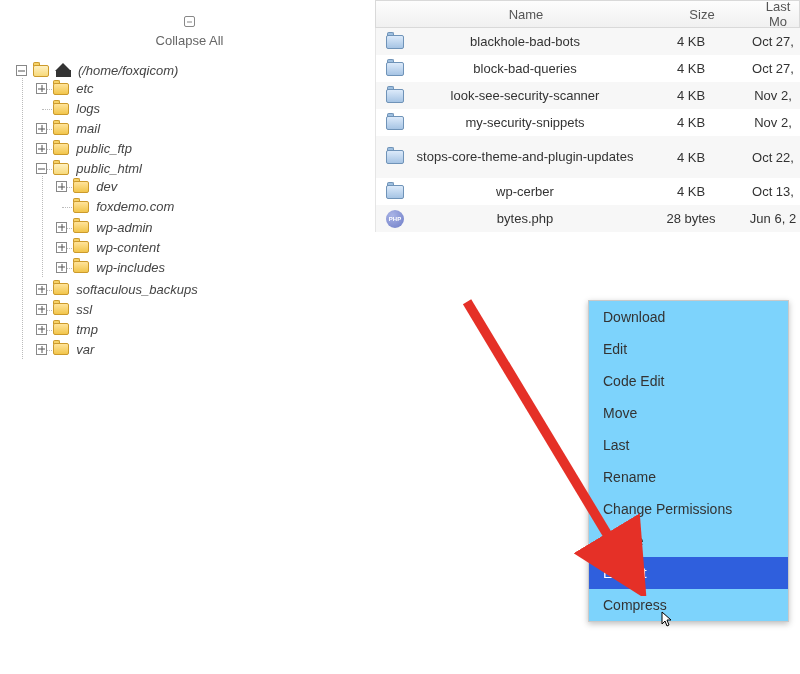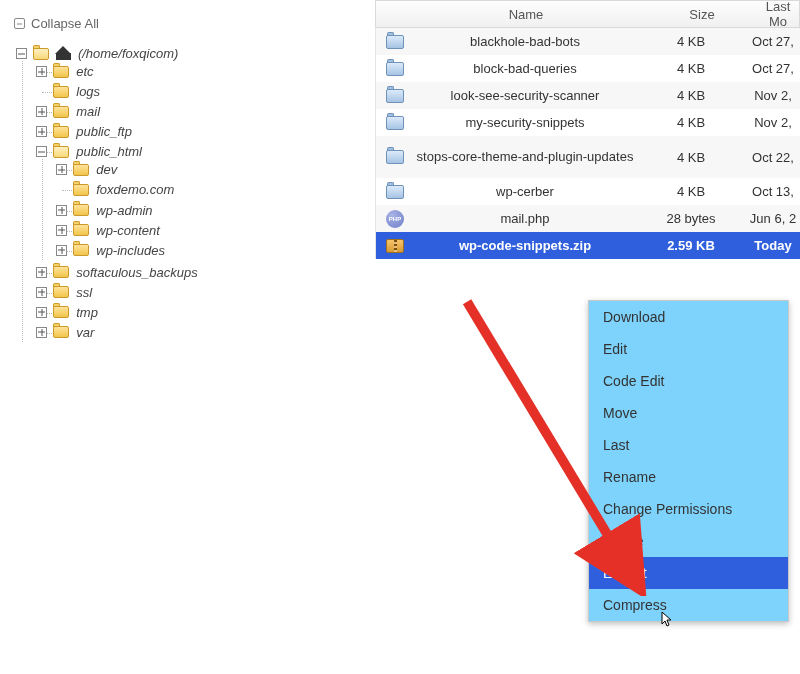--- a/index.html
+++ b/index.html
@@ -21,20 +21,21 @@
     width: 375px;
     height: 674px;
     padding: 8px 10px;
   }
   .collapse-row {
     display: flex;
     align-items: center;
     gap: 6px;
     margin: 8px 0 12px 4px;
     color: #666;
+    flex-direction: column;
   }
   .collapse-row .circ {
     width: 11px; height: 11px;
     border: 1.5px solid #888;
     border-radius: 2px;
     position: relative;
   }
   .collapse-row .circ::after {
     content: "";
     position: absolute;
@@ -415,31 +416,23 @@
         </span>
       </div>
     <div class="name">wp-cerber</div>
     <div class="size">4 KB</div>
     <div class="mod">Oct 13,</div>
   </div>
   <div class="row alt">
     <div class="icon">
         <span class="php-icon">PHP</span>
       </div>
-    <div class="name">mail.php</div>
+    <div class="name">bytes.php</div>
     <div class="size">28 bytes</div>
     <div class="mod">Jun 6, 2</div>
-  </div>
-  <div class="row selected">
-    <div class="icon">
-        <span class="zip-icon"></span>
-      </div>
-    <div class="name">wp-code-snippets.zip</div>
-    <div class="size">2.59 KB</div>
-    <div class="mod">Today</div>
   </div>
 </div>
 
 <div class="context-menu">
   <div class="item">Download</div>
   <div class="item">Edit</div>
   <div class="item">Code Edit</div>
   <div class="item">Move</div>
   <div class="item">Last</div>
   <div class="item">Rename</div>

